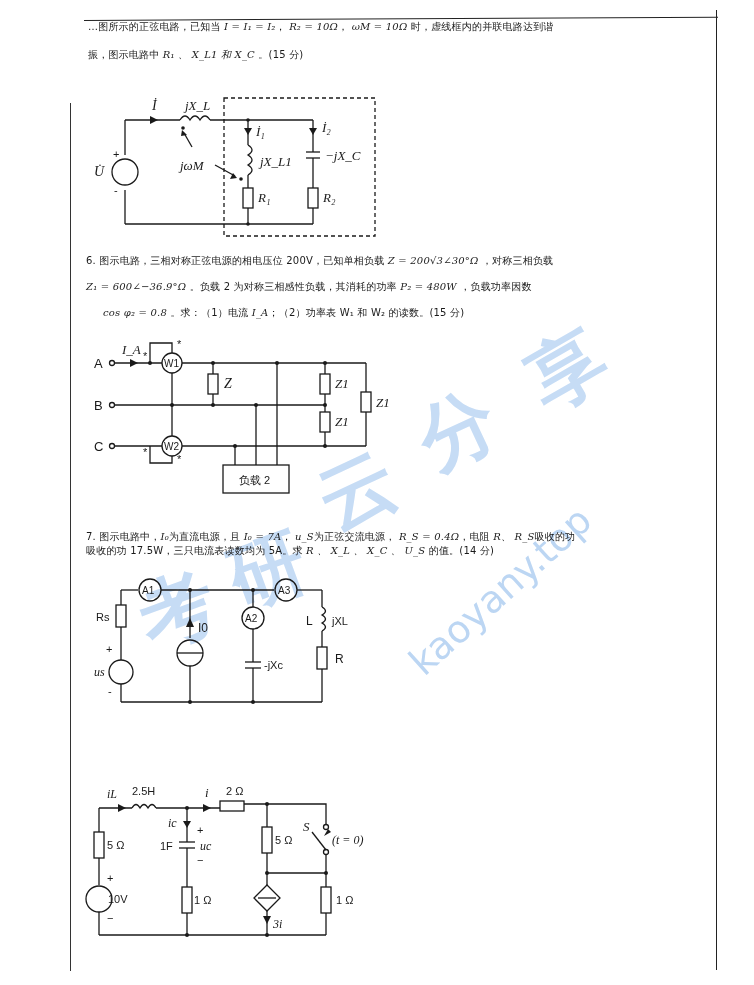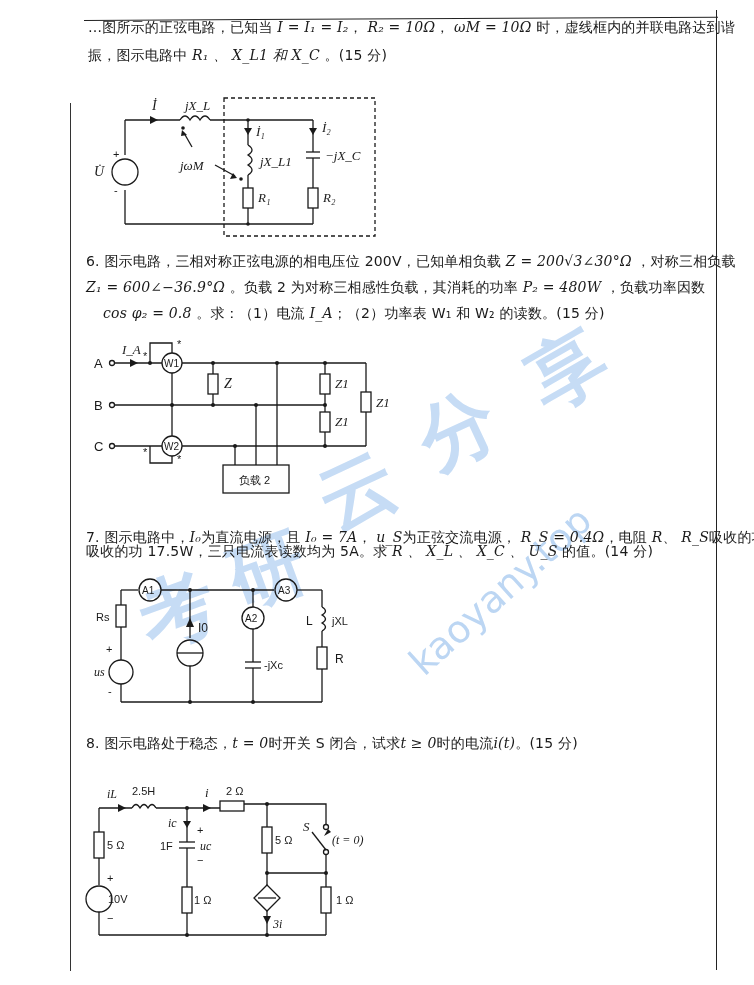--- a/index.html
+++ b/index.html
@@ -2,21 +2,21 @@
 <html><head>
 <meta charset="utf-8">
 <style>
   html, body { margin:0; padding:0; background:#ffffff; }
   body { width:754px; height:985px; position:relative; overflow:hidden;
          font-family:"DejaVu Sans","Liberation Sans",sans-serif; color:#1a1a1a; }
   .page { position:absolute; left:0; top:0; width:754px; height:985px; }
   .border-top { position:absolute; left:84px; top:20px; width:634px; height:0; border-top:1.5px solid #222; transform:rotate(-0.3deg); transform-origin:left; }
   .border-right { position:absolute; left:716px; top:10px; width:0; height:960px; border-left:1.5px solid #222; }
   .border-left { position:absolute; left:70px; top:103px; width:0; height:868px; border-left:1.5px solid #333; }
-  .q-text { position:absolute; font-size:14px; line-height:26px; letter-spacing:0.2px; white-space:nowrap;text-align:right; }
+  .q-text { position:absolute; font-size:10px; line-height:26px; letter-spacing:0.2px; white-space:nowrap;text-align:right; }
   .q-text i, .m { font-family:"DejaVu Serif","Liberation Serif",serif; font-style:italic; }
   svg { position:absolute; overflow:visible; }
   svg text { font-family:"Liberation Sans","DejaVu Sans",sans-serif; fill:#1a1a1a; }
   svg .it { font-family:"Liberation Serif","DejaVu Serif",serif; font-style:italic; }
   .wm { position:absolute; color:#c6dcf5; font-family:"DejaVu Serif",serif; font-weight:bold; pointer-events:none; }
   .wm-url { position:absolute; color:#bcd6f3; font-family:"DejaVu Sans",sans-serif; font-size:38px; transform:rotate(-42deg); transform-origin:left bottom; white-space:nowrap; }
 </style>
 </head>
 <body>
 
@@ -248,23 +248,20 @@
     <text class="it" x="14" y="111" font-size="12">us</text>
     <text x="26" y="88" font-size="11">+</text>
     <text x="28" y="130" font-size="11">-</text>
     <text x="118" y="67" font-size="12">I0</text>
     <text x="184" y="104" font-size="11">-jXc</text>
     <text x="226" y="60" font-size="12">L</text>
     <text x="252" y="60" font-size="11">jXL</text>
     <text x="255" y="98" font-size="12">R</text>
   </svg>
 
-  <div class="q-text" style="left:86px;top:730px;">
-    <span>8. 图示电路处于稳态，</span><span class="m">t = 0</span><span>时开关 S 闭合，试求</span><span class="m">t ≥ 0</span><span>时的电流</span><span class="m">i(t)</span><span>。(15 分)</span>
-  </div>
 
   <svg style="left:80px;top:770px;" width="300" height="180" viewBox="0 0 300 180">
     <g stroke="#1a1a1a" stroke-width="1.3" fill="none">
 
       <path d="M19 38 H52"></path>
       <path d="M52 38 q4 -7 8 0 q4 -7 8 0 q4 -7 8 0"></path>
       <path d="M76 38 H140"></path>
         <rect x="140" y="31" width="24" height="10"></rect>
         <path d="M164 34 H246 V55"></path>
       <path d="M19 38 V62"></path>

